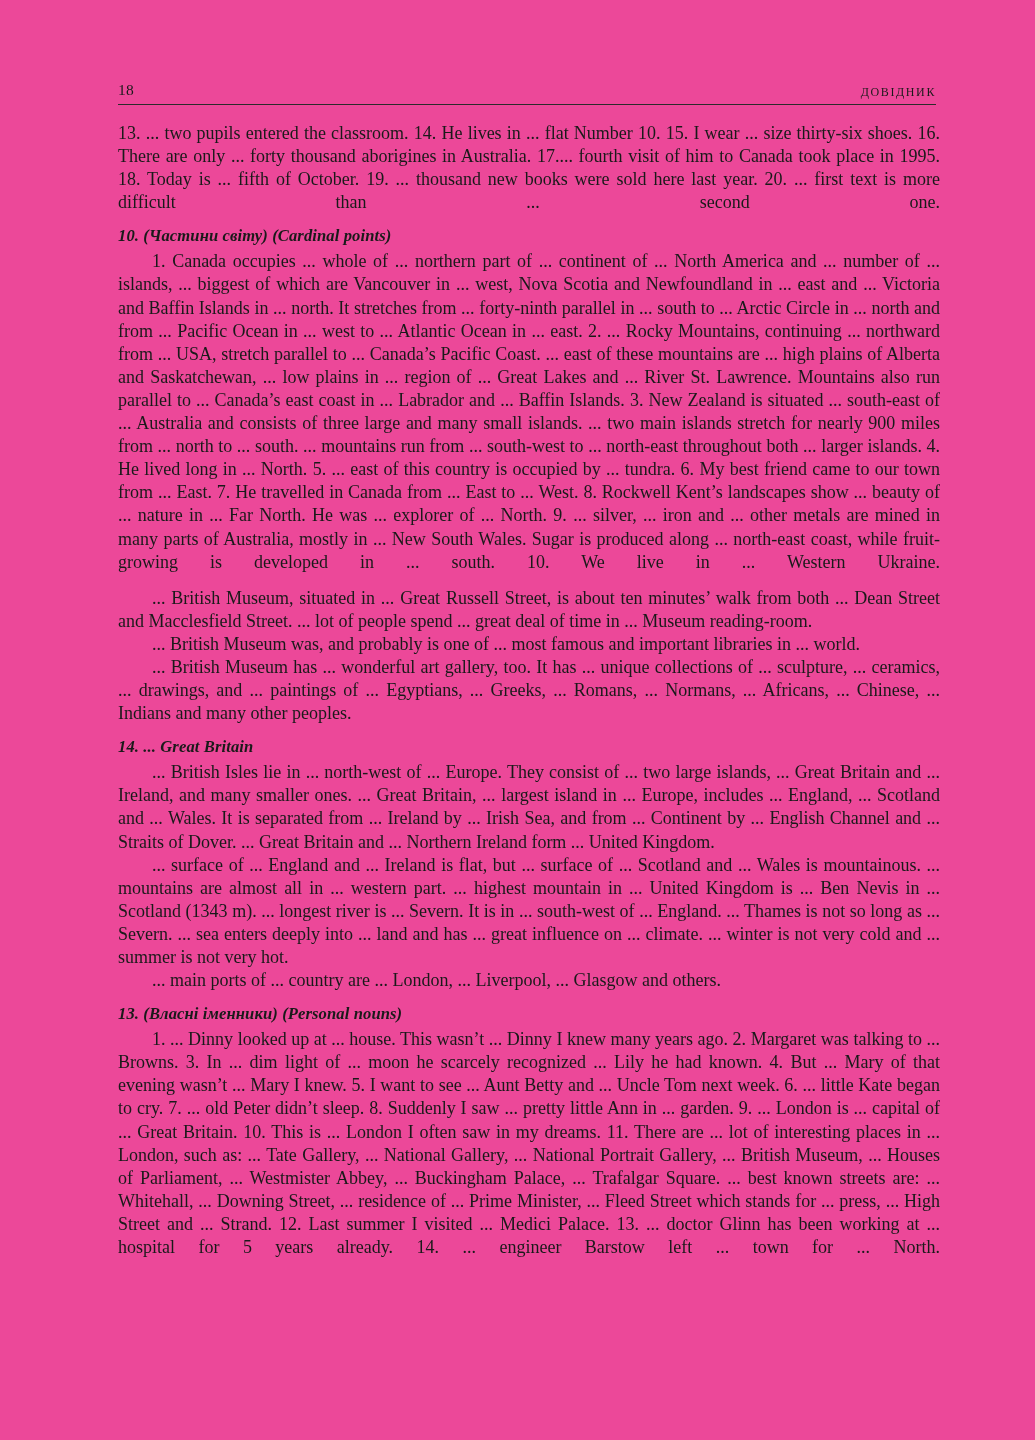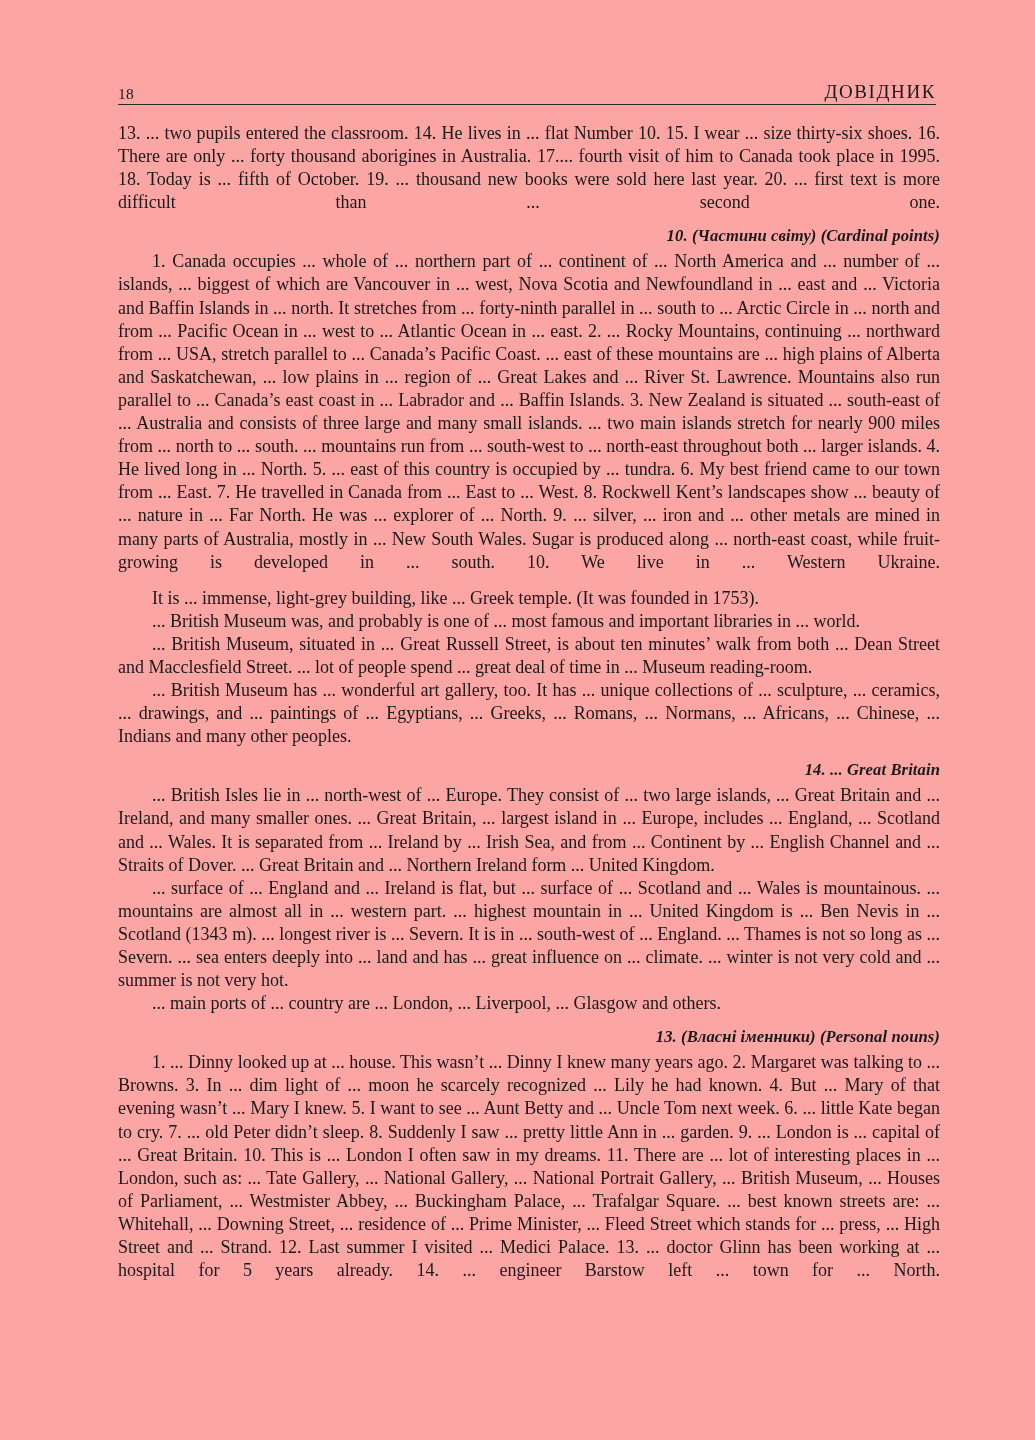--- a/index.html
+++ b/index.html
@@ -15,41 +15,41 @@
     color: #1a1a1a;
     overflow: hidden;
   }
 
   .page {
     position: relative;
     width: 1035px;
     height: 1440px;
     box-sizing: border-box;
     padding: 16px;
-    background: #fca5a5;
+    background: #ec4899;
   }
 
   
   .running-head {
     position: absolute;
     left: 118px;
     top: 82px;
     width: 818px;
     display: flex;
     align-items: flex-end;
     justify-content: space-between;
     font-size: 15.5px;
     letter-spacing: 0.2px;
   }
   .folio {
     font-size: 15.5px;
     line-height: 1;
   }
   .head-title {
-    font-size: 19px;
+    font-size: 12px;
     line-height: 1;
     letter-spacing: 1.6px;
     text-align: center;
   }
   .head-rule {
     position: absolute;
     left: 118px;
     top: 104px;
     width: 818px;
     height: 1px;
@@ -81,21 +81,21 @@
   p.indented {
     text-indent: 34px;
   }
 
   h2.section-heading {
     margin: 0;
     font-size: 16.6px;
     line-height: 23px;
     font-weight: bold;
     font-style: italic;
-    text-align: right;
+    text-align: left;
     letter-spacing: 0.1px;
   }
 
   .gap-before-heading { height: 10px; }
   .gap-after-heading  { height: 3px; }
 
   
   p.justify-all {
     text-align: justify;
     text-align-last: justify;
@@ -116,23 +116,22 @@
 
     <p class="body-block justify-all">13. ... two  pupils entered the classroom. 14. He lives in ... flat Number 10. 15. I wear ... size thirty-six shoes. 16. There are only ... forty thousand aborigines in Australia. 17.... fourth visit of him to Canada took place in 1995. 18. Today is ... fifth of October. 19. ... thousand new books were sold here last year. 20. ... first text is more difficult than ... second one.</p>
 
     <div class="gap-before-heading"></div>
     <h2 class="section-heading">10. (Частини світу) (Cardinal points)</h2>
     <div class="gap-after-heading"></div>
     <p class="indented justify-all">1. Canada occupies ... whole of ... northern part of ... continent of ... North America and ... number of ... islands, ... biggest of which are Vancouver in ... west, Nova Scotia and Newfoundland in ... east and ... Victoria and Baffin Islands in ... north. It stretches from ... forty-ninth parallel in ... south to ... Arctic Circle in ... north and from ... Pacific Ocean in ... west to ... Atlantic Ocean in ... east. 2. ... Rocky Mountains, continuing ... northward from ... USA, stretch parallel to ... Canada’s Pacific Coast. ... east of these mountains are ... high plains of Alberta and Saskatchewan, ... low plains in ... region of ... Great Lakes and ... River St. Lawrence. Mountains also run parallel to ... Canada’s east coast in ... Labrador and ... Baffin Islands. 3. New Zealand is situated ... south-east of ... Australia and consists of three large and many small islands. ... two main islands stretch for nearly 900 miles from ... north to ... south. ... mountains run from ... south-west to ... north-east throughout both ... larger islands. 4. He lived long in ... North. 5. ... east of this country is occupied by ... tundra. 6. My best friend came to our town from ... East. 7. He travelled in Canada from ... East to ... West. 8. Rockwell Kent’s landscapes show ... beauty of ... nature in ... Far North. He was ... explorer of ... North. 9. ... silver, ... iron and ... other metals are mined in many parts of Australia, mostly in ... New South Wales. Sugar is produced along ... north-east coast, while fruit-growing is developed in ... south. 10. We live in ... Western Ukraine.</p>
 
     <div class="gap-before-heading"></div>
     <div class="gap-after-heading"></div>
-    <p class="indented">It is ... immense, light-grey building, like ... Greek temple. (It was founded in 1753).</p>
+    <p class="indented">... British Museum, situated in ... Great Russell Street, is about ten minutes’ walk from both ... Dean Street and Macclesfield Street. ... lot of people spend ... great deal of time in ... Museum reading-room.</p>
     <p class="indented">... British Museum was, and probably is one of ... most famous and important libraries in ... world.</p>
-    <p class="indented">... British Museum, situated in ... Great Russell Street, is about ten minutes’ walk from both ... Dean Street and Macclesfield Street. ... lot of people spend ... great deal of time in ... Museum reading-room.</p>
     <p class="indented">... British Museum has ... wonderful art gallery, too. It has ... unique collections of ... sculpture, ... ceramics, ... drawings, and ... paintings of ... Egyptians, ... Greeks, ... Romans, ... Normans, ... Africans, ... Chinese, ... Indians and many other peoples.</p>
 
     <div class="gap-before-heading"></div>
     <h2 class="section-heading">14. ... Great Britain</h2>
     <div class="gap-after-heading"></div>
     <p class="indented">... British Isles lie in ... north-west of ... Europe. They consist of ... two large islands, ... Great Britain and ... Ireland, and many smaller ones. ... Great Britain, ... largest island in ... Europe, includes ... England, ... Scotland and ... Wales. It is separated from ... Ireland by ... Irish Sea, and from ... Continent by ... English Channel and ... Straits of Dover. ... Great Britain  and ... Northern Ireland form ... United Kingdom.</p>
     <p class="indented">... surface of ... England and ... Ireland is flat, but ... surface of ... Scotland and ... Wales is mountainous. ... mountains are almost all in ... western part. ... highest mountain in ... United Kingdom is ... Ben Nevis in ... Scotland (1343 m). ... longest river is ... Severn. It is in ... south-west of ... England. ... Thames is not so long as ... Severn.  ... sea enters deeply into ... land and has ... great influence on ... climate. ... winter is not very cold and ... summer is not very hot.</p>
     <p class="indented">... main ports of ... country are ... London, ... Liverpool, ... Glasgow and others.</p>
 
     <div class="gap-before-heading"></div>

